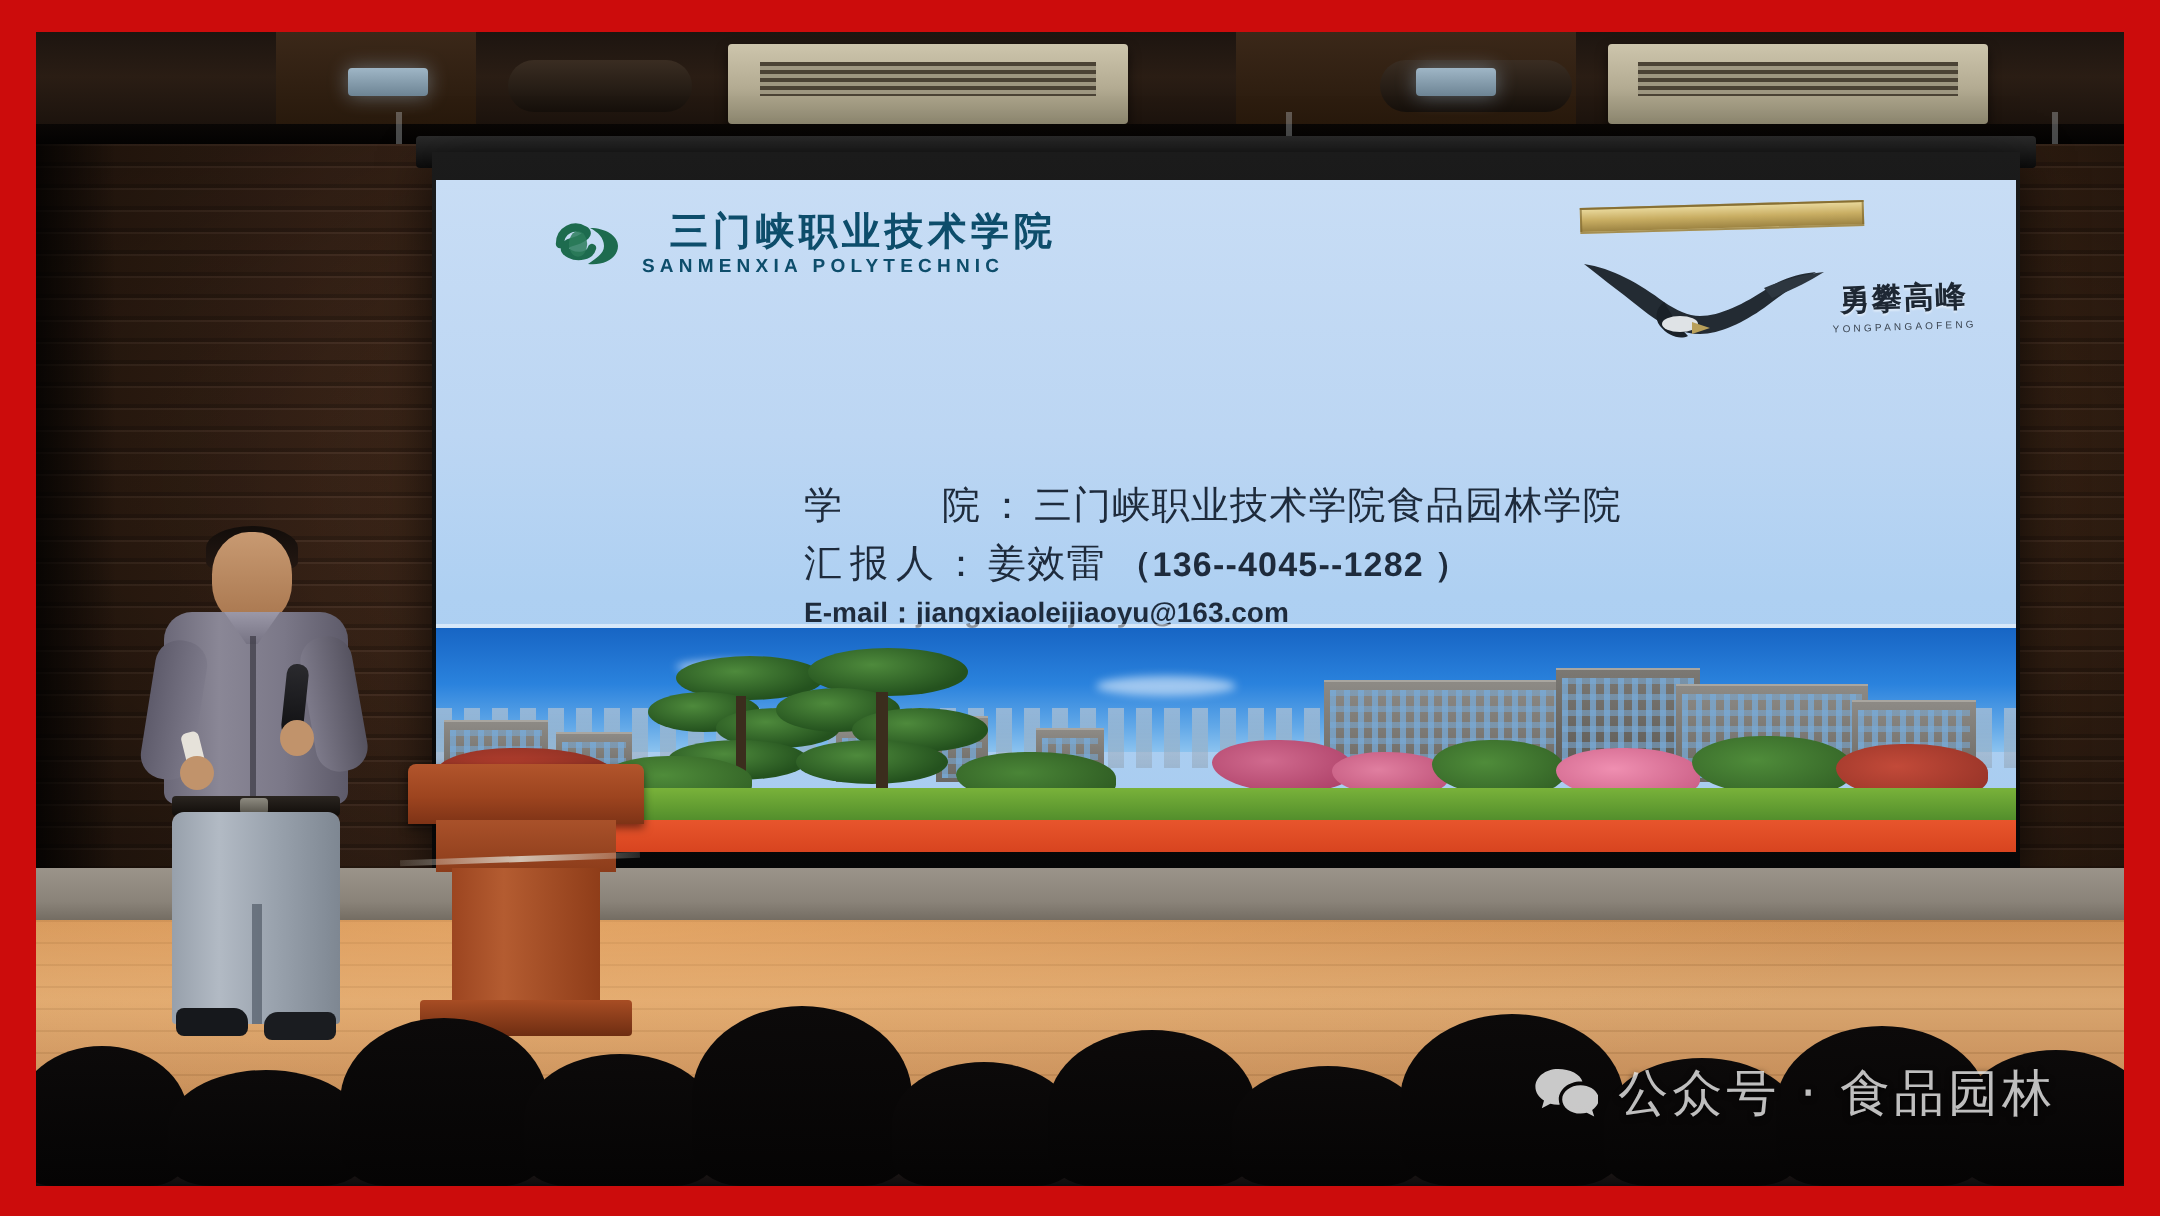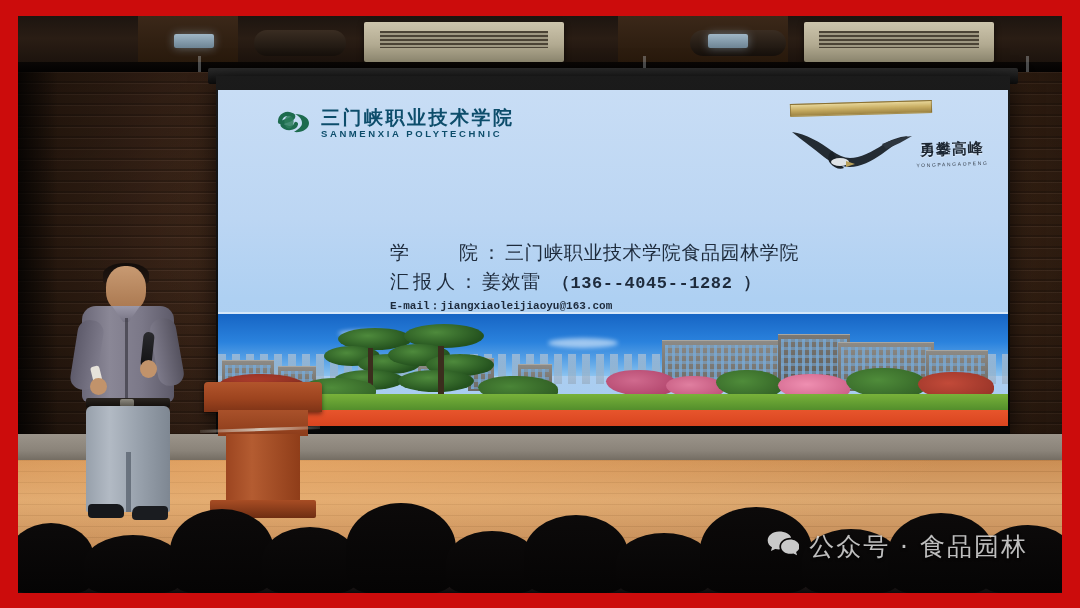--- a/index.html
+++ b/index.html
@@ -98,21 +98,22 @@
     overflow:hidden;
     background:linear-gradient(180deg,#c8ddf5 0%,#bcd6f3 38%,#aed0f2 62%,#a8ccf0 100%);
   }
 
   
   .logo-row{position:absolute;left:58px;top:18px;display:flex;align-items:center;gap:9px;}
   .logo-mark{width:36px;height:28px;flex:none;}
   .logo-text{line-height:1;}
   .logo-cn{
     font-size:19px;font-weight:700;color:#0d4d6b;letter-spacing:2.5px;
-    font-family:Liberation Sans, sans-serif;
+    font-family:Liberation Mono, monospace;
+    margin-left:14px;
   }
   .logo-en{
     font-size:9.5px;font-weight:700;color:#0d4d6b;letter-spacing:2.6px;margin-top:2px;
   }
 
   
   .gold-bar{
     position:absolute;left:572px;top:12px;width:140px;height:11px;
     transform:rotate(-1.6deg);
     background:linear-gradient(180deg,#e8d79a 0%,#c9ae63 48%,#9c8342 100%);
@@ -138,26 +139,26 @@
     font-family:"DejaVu Sans","Liberation Sans",sans-serif;
     font-size:40px;font-weight:700;letter-spacing:3px;
     background:linear-gradient(180deg,#d1185c 0%,#e0447c 45%,#b2204f 100%);
     -webkit-background-clip:text;background-clip:text;color:transparent;
     -webkit-text-fill-color:transparent;
     filter:drop-shadow(0 1px 1px rgba(255,255,255,.55));
   }
 
   
   .slide-info{
-    position:absolute;left:172px;top:150px;width:560px;
-    color:#1e2b3c;font-family:Liberation Mono, monospace;
+    position:absolute;left:184px;top:150px;width:560px;
+    color:#1e2b3c;font-family:Liberation Sans, sans-serif;
   }
   .info-line{font-size:19px;letter-spacing:.6px;margin-bottom:3px;white-space:nowrap;}
   .info-line .lbl{letter-spacing:4px;}
-  .info-line.email{font-size:11px;font-weight:700;letter-spacing:0;}
+  .info-line.email{font-size:14px;font-weight:700;letter-spacing:0;}
   .phone{font-weight:700;font-size:17px;}
 
   
   .campus{
     position:absolute;left:0;bottom:0;width:100%;height:112px;overflow:hidden;
     border-top:2px solid rgba(255,255,255,.5);
   }
   .sky{
     position:absolute;left:0;top:0;width:100%;height:62px;
     background:linear-gradient(180deg,#1765c4 0%,#2a82dd 45%,#63a9e8 80%,#8cc3ef 100%);
@@ -317,21 +318,21 @@
     background:linear-gradient(180deg,#0c0a0a,#050404);
   }
   .seatrow{
     position:absolute;left:0;bottom:0;width:100%;height:40px;
     background:linear-gradient(180deg,rgba(22,28,44,.55),rgba(5,6,10,.95));
   }
 
   
   .watermark{
     position:absolute;right:34px;bottom:30px;z-index:50;
-    display:flex;align-items:flex-start;gap:10px;
+    display:flex;align-items:center;gap:10px;
     color:rgba(232,232,232,.82);
   }
   .wm-icon{width:32px;height:27px;flex:none;}
   .wm-text{
     font-size:25px;letter-spacing:2px;
     font-family:"DejaVu Sans","Liberation Sans",sans-serif;
     text-shadow:0 1px 3px rgba(0,0,0,.8);
   }
 </style>
 </head>

